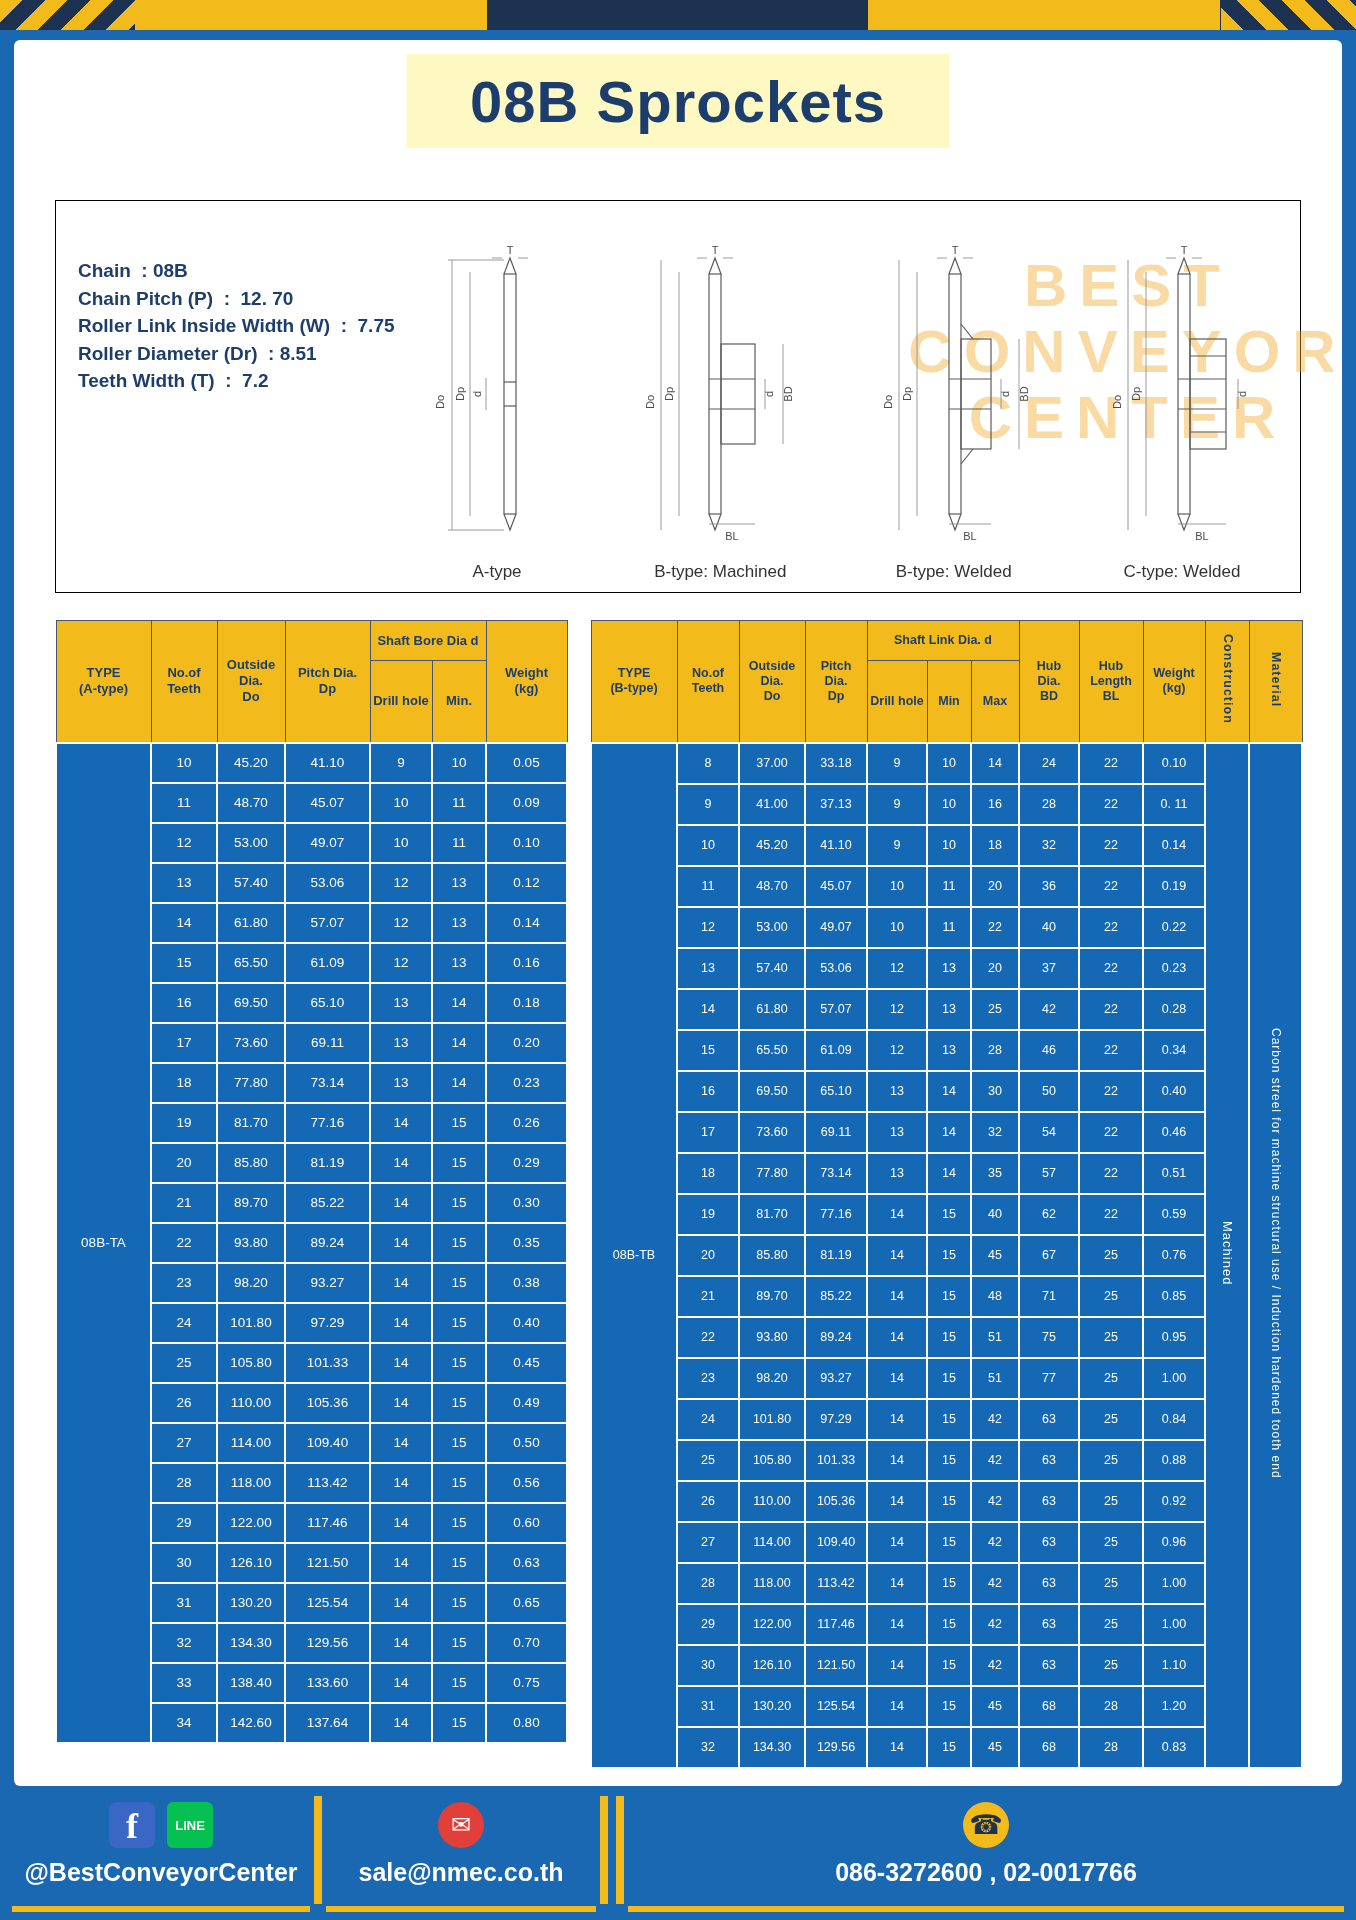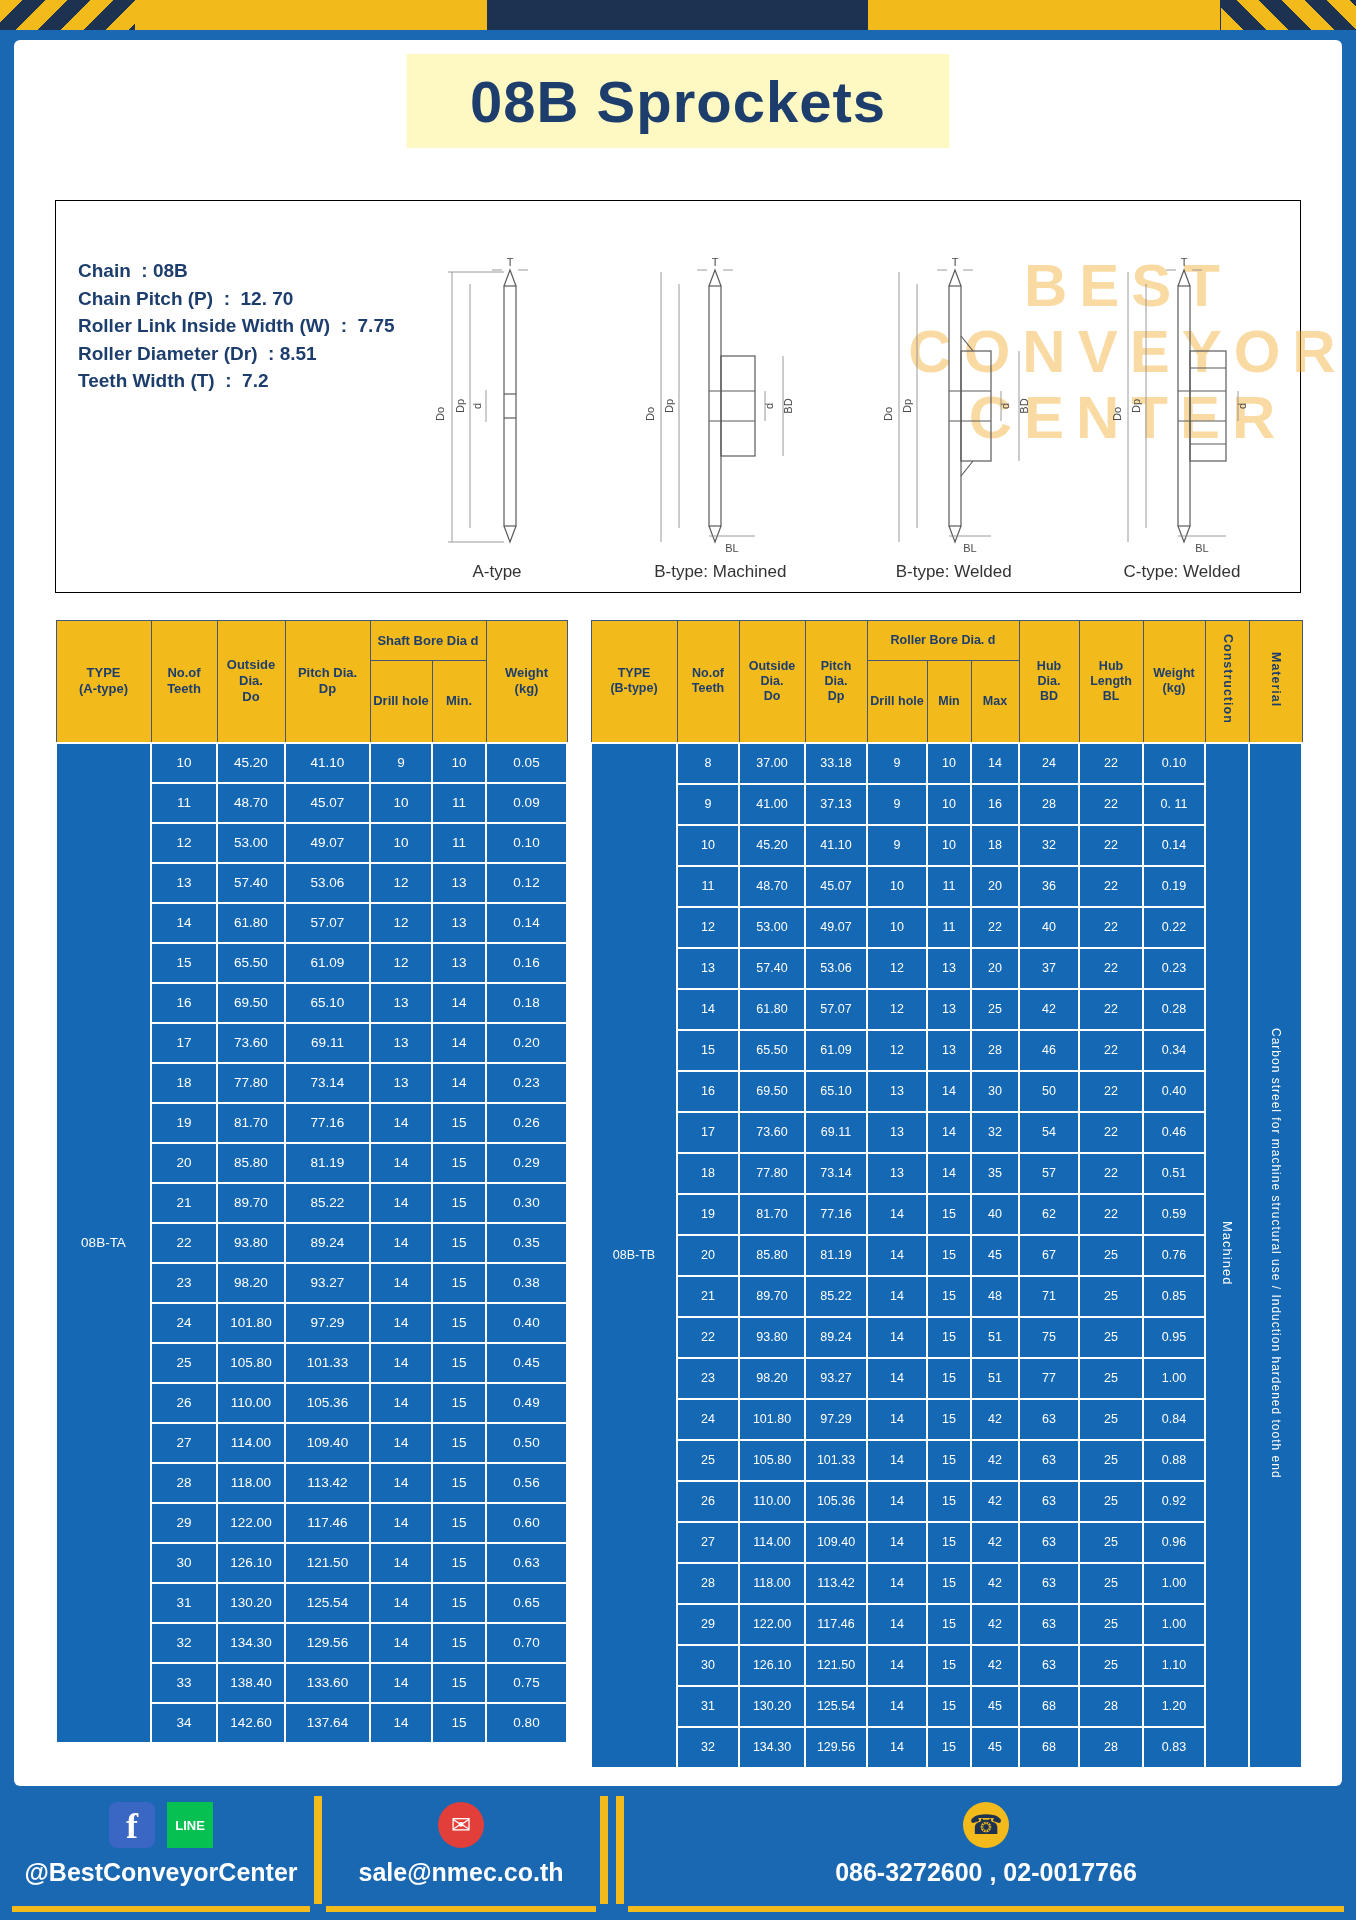--- a/index.html
+++ b/index.html
@@ -29,21 +29,21 @@
   .banner h1{font-size:58px;color:#1d3e6d;font-weight:bold;letter-spacing:1px;}
 
   
   .specbox{position:absolute;left:41px;top:160px;width:1246px;height:393px;border:1px solid #000000;
            display:flex;background:#fff;}
   .spec-text{width:352px;padding:56px 0 0 22px;position:relative;z-index:2;}
   .spec-text .line{font-size:19px;font-weight:bold;color:#1d3e6d;line-height:27.5px;white-space:pre;}
   .diagrams{flex:1;display:flex;justify-content:space-between;align-items:flex-end;
             padding:14px 28px 10px 4px;position:relative;}
   .diagram{display:flex;flex-direction:column;align-items:center;position:relative;z-index:2;}
-  .diagram .caption{font-size:17px;color:#333;margin-top:6px;}
+  .diagram .caption{font-size:17px;color:#333;margin-top:18px;}
   .diagram svg .ln{stroke:#5a5a5a;stroke-width:1.2;fill:none;}
   .diagram svg .dim{stroke:#8f8f8f;stroke-width:0.9;fill:none;}
   .diagram svg text{font-size:11px;fill:#4a4a4a;}
   .watermark{position:absolute;left:440px;top:52px;width:560px;text-align:center;z-index:1;
              color:rgba(243,166,35,.42);font-weight:bold;pointer-events:none;}
   .watermark div{font-size:60px;letter-spacing:12px;line-height:66px;}
 
   
   table.data-table{position:absolute;border-collapse:collapse;table-layout:fixed;}
   #table-a{left:41px;top:580px;width:511px;}
@@ -72,21 +72,21 @@
   .f-sec.social{flex:0 0 298px;}
   .f-sec.mail{flex:0 0 270px;}
   .f-sec.web{flex:0 0 408px;}
   .f-sec.phone{flex:1;}
   .f-icons{display:flex;gap:12px;height:58px;align-items:center;}
   .f-text{font-size:25px;font-weight:bold;color:#fff;margin-top:4px;white-space:nowrap;}
   .f-div{width:8px;background:#f3ba1c;margin:10px 4px 16px;}
   .icon-fb{width:46px;height:46px;border-radius:8px;background:#3a66c4;color:#fff;
            font-weight:bold;font-size:36px;display:flex;align-items:flex-end;justify-content:center;
            font-family:"Liberation Serif",serif;line-height:44px;overflow:hidden;}
-  .icon-line{width:46px;height:46px;border-radius:0;background:#06c152;color:#fff;
+  .icon-line{width:46px;height:46px;border-radius:6px;background:#06c152;color:#fff;
              display:flex;align-items:center;justify-content:center;font-weight:bold;font-size:13px;}
   .icon-mail{width:46px;height:46px;border-radius:50%;background:#e23f3b;color:#fff;
              display:flex;align-items:center;justify-content:center;font-size:24px;}
   .icon-phone{width:46px;height:46px;border-radius:50%;background:#f3ba1c;color:#1d3150;
               display:flex;align-items:center;justify-content:center;font-size:27px;}
 </style>
 </head>
 <body>
 
 <div class="topbar">
@@ -474,21 +474,21 @@
         <th rowspan="2">TYPE
 (B-type)</th>
         <th rowspan="2">No.of
 Teeth</th>
         <th rowspan="2">Outside
 Dia.
 Do</th>
         <th rowspan="2">Pitch
 Dia.
 Dp</th>
-        <th colspan="3">Roller Bore Dia.  d</th>
+        <th colspan="3">Shaft Link Dia.  d</th>
         <th rowspan="2">Hub
 Dia.
 BD</th>
         <th rowspan="2">Hub
 Length
 BL</th>
         <th rowspan="2">Weight
 (kg)</th>
         <th rowspan="2"><span class="vtext">Construction</span></th>
         <th rowspan="2"><span class="vtext">Material</span></th>

